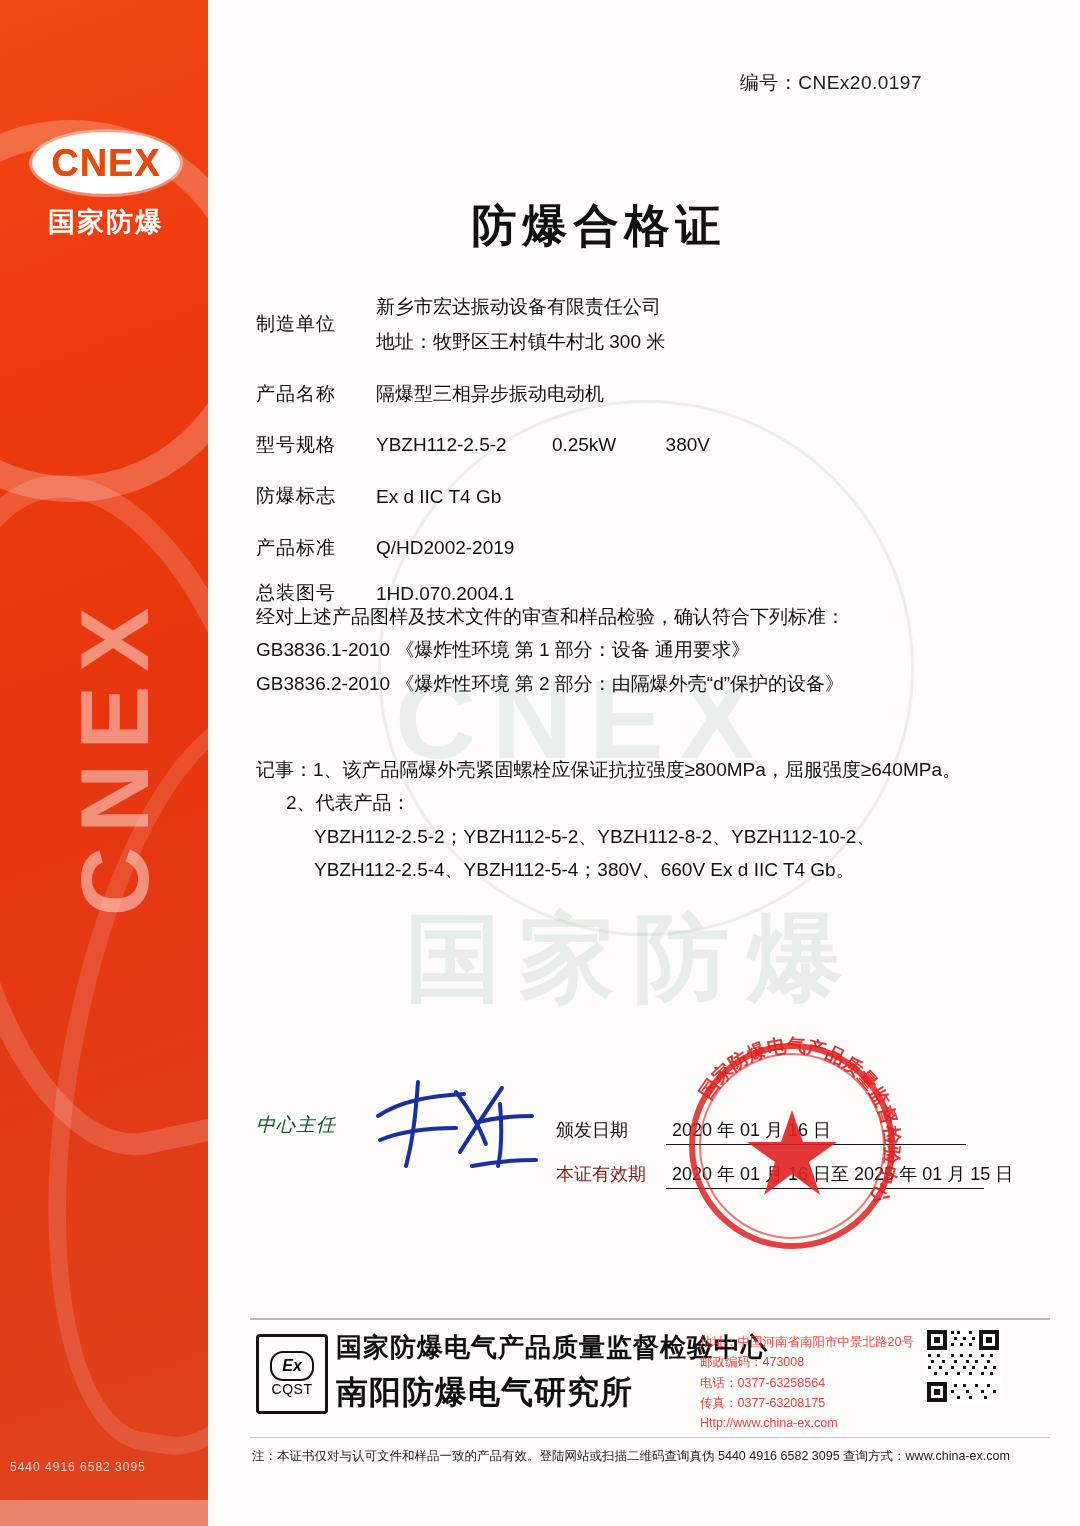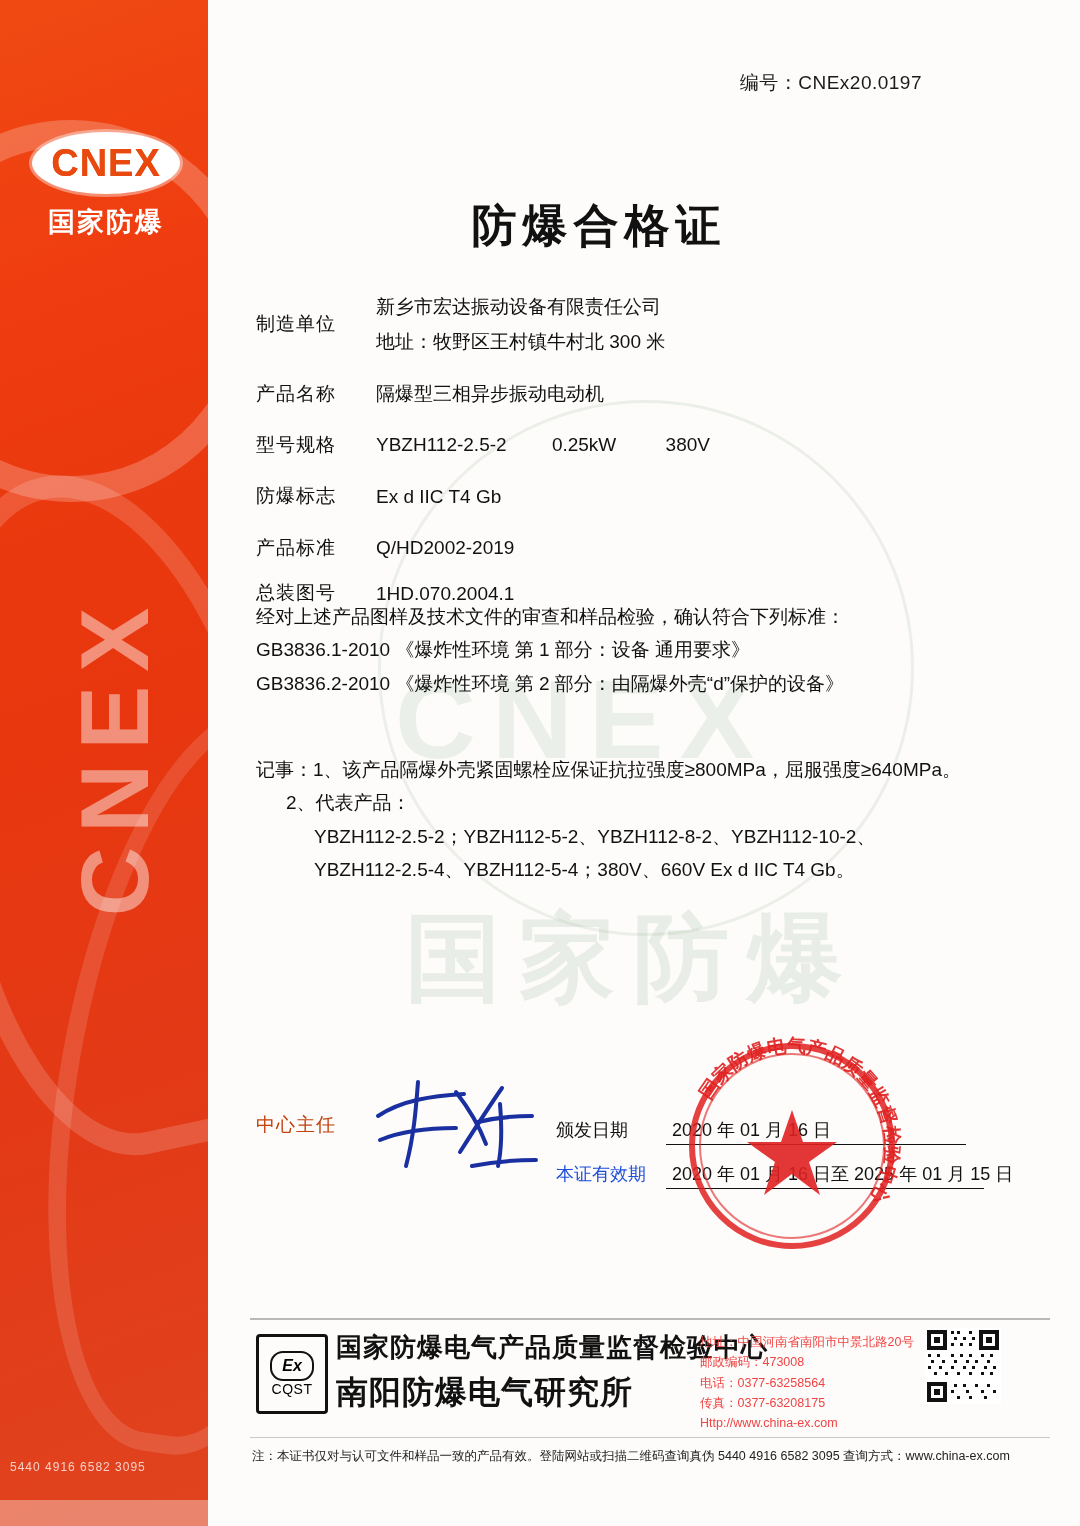--- a/index.html
+++ b/index.html
@@ -226,22 +226,23 @@
   }
   .notes .indent { margin-left: 30px; }
   .notes .indent2 { margin-left: 58px; }
 
   
   .sig-label {
     position: absolute;
     left: 256px;
     top: 1112px;
     font-size: 19px;
-    color: #c2410c;
+    color: #14532d;
     letter-spacing: 1px;
+    font-style: italic;
   }
   .signature {
     position: absolute;
     left: 360px;
     top: 1070px;
     width: 190px;
     height: 110px;
   }
   .signature svg { display: block; }
 
@@ -257,21 +258,21 @@
     left: 672px;
     top: 1118px;
     font-size: 18px;
     color: #111;
   }
   .date-label-2 {
     position: absolute;
     left: 556px;
     top: 1162px;
     font-size: 18px;
-    color: #1d4ed8;
+    color: #7f1d1d;
   }
   .date-value-2 {
     position: absolute;
     left: 672px;
     top: 1162px;
     font-size: 18px;
     color: #111;
   }
   .date-underline {
     position: absolute;

